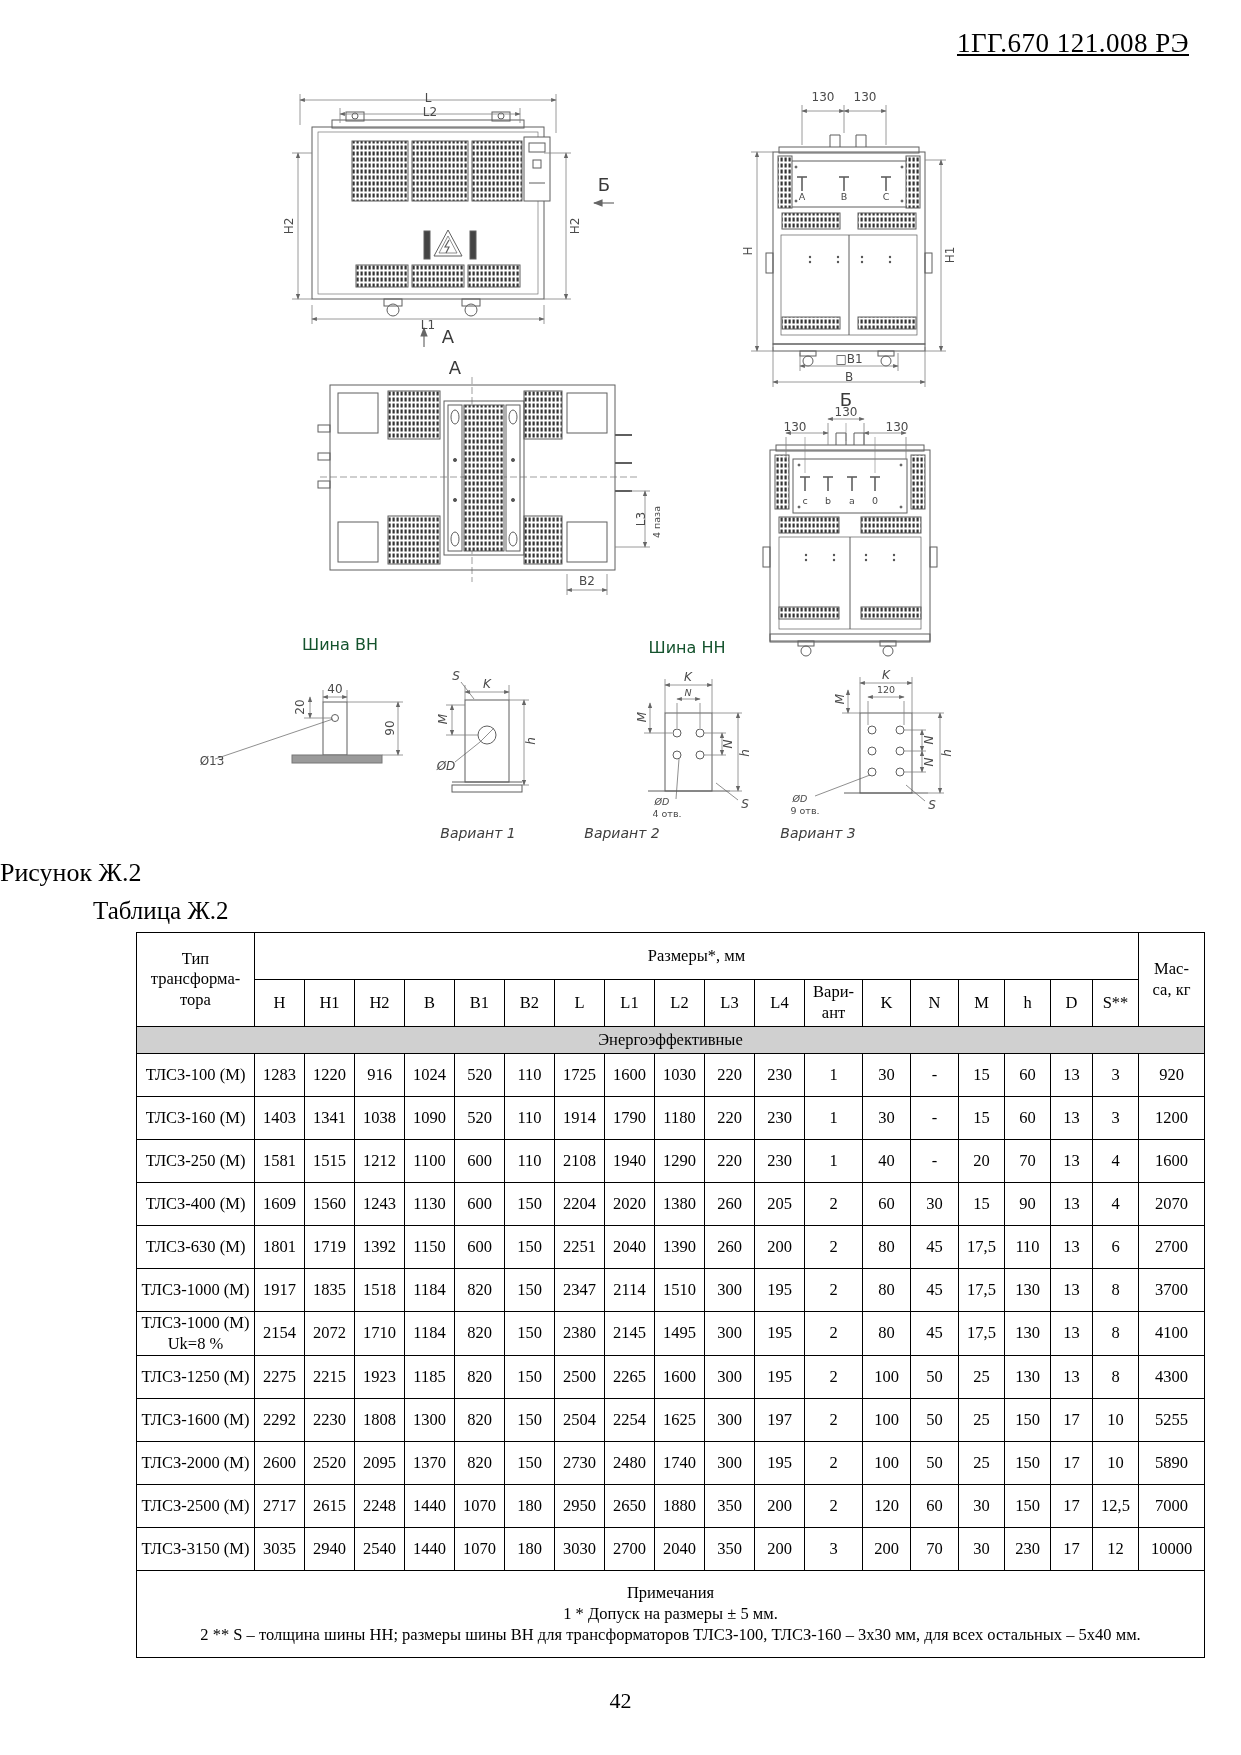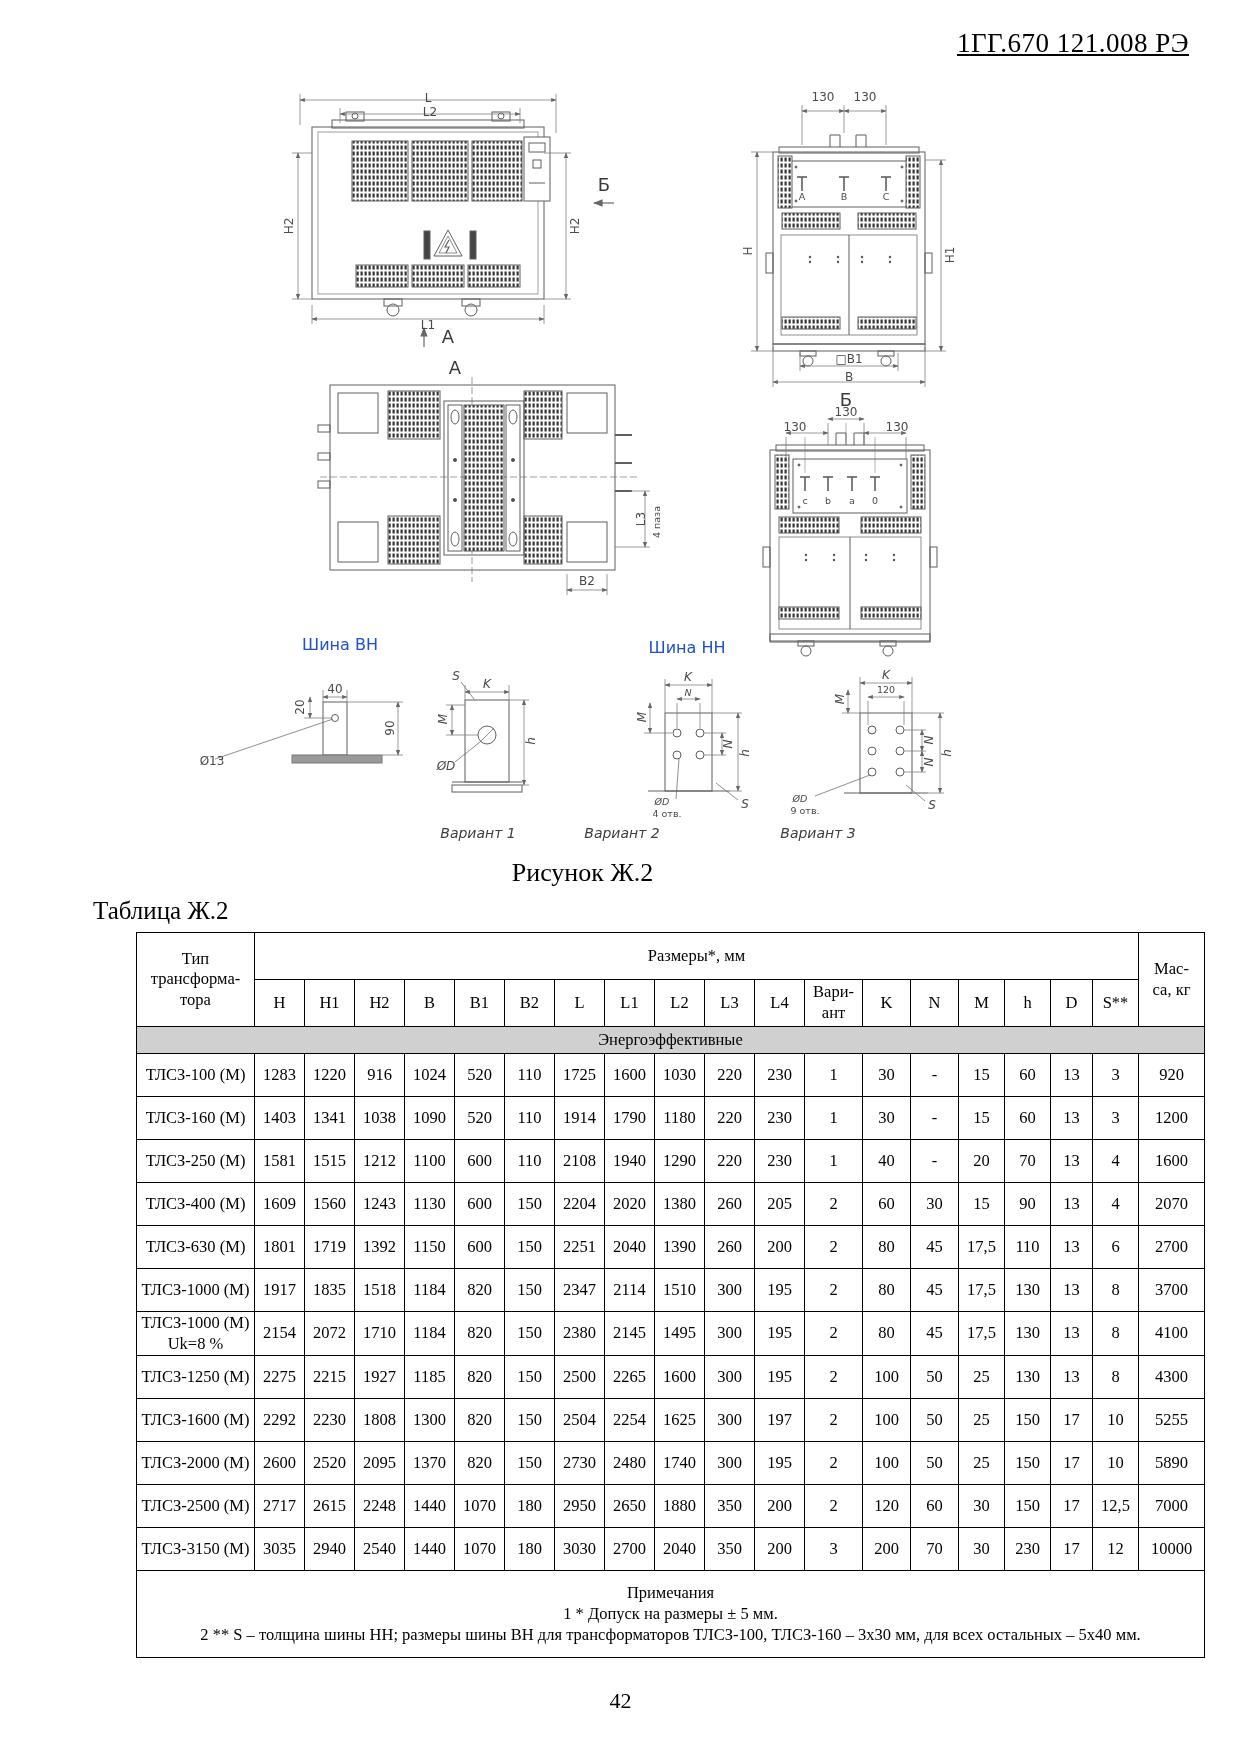--- a/index.html
+++ b/index.html
@@ -9,25 +9,25 @@
   }
   .docnum{position:absolute;top:28px;right:52px;font-size:27px;letter-spacing:.5px;text-decoration:underline;}
   
   #figure{position:absolute;left:0;top:85px;width:1241px;height:765px;}
   #figure svg{position:absolute;left:0;top:0;}
   .dlab{position:absolute;transform:translate(-50%,-50%);
         font-family:"DejaVu Sans",sans-serif;font-size:12px;color:#4a4a4a;
         white-space:nowrap;line-height:1;}
   .rot{transform:translate(-50%,-50%) rotate(-90deg);}
   .big{font-size:18px;color:#3a3a3a;}
-  .mid{font-size:16px;color:#1d4ed8;}
+  .mid{font-size:16px;color:#14532d;}
   .sm{font-size:9.5px;}
   .ital{font-style:italic;}
   .cap{font-size:14px;color:#3f3f3f;font-style:italic;}
-  .figcaption{position:absolute;top:858px;left:0;width:1165px;text-align:center;font-size:26px;}
+  .figcaption{position:absolute;top:858px;left:0;width:1165px;font-size:26px;}
   .tablecaption{position:absolute;top:897px;left:93px;font-size:25px;}
   
   table.dims{position:absolute;top:932px;left:93px;border-collapse:collapse;table-layout:fixed;
              font-size:16.5px;margin-left:43px;}
   table.dims td{border:1px solid #000;text-align:center;vertical-align:middle;
                 padding:1px 2px;white-space:pre-line;line-height:1.25;}
   td.hc{height:44px;}
   tr.section-row td{background:#d0d0d0;height:24px;}
   tr.drow td{height:40px;}
   td.notes-cell{text-align:left;padding:30px 8px 8px 8px;height:84px;vertical-align:top;}
@@ -628,21 +628,21 @@
         <td>17,5</td>
         <td>130</td>
         <td>13</td>
         <td>8</td>
         <td>4100</td>
       </tr>
       <tr class="drow">
         <td>ТЛСЗ-1250 (М)</td>
         <td>2275</td>
         <td>2215</td>
-        <td>1927</td>
+        <td>1923</td>
         <td>1185</td>
         <td>820</td>
         <td>150</td>
         <td>2500</td>
         <td>2265</td>
         <td>1600</td>
         <td>300</td>
         <td>195</td>
         <td>2</td>
         <td>100</td>

